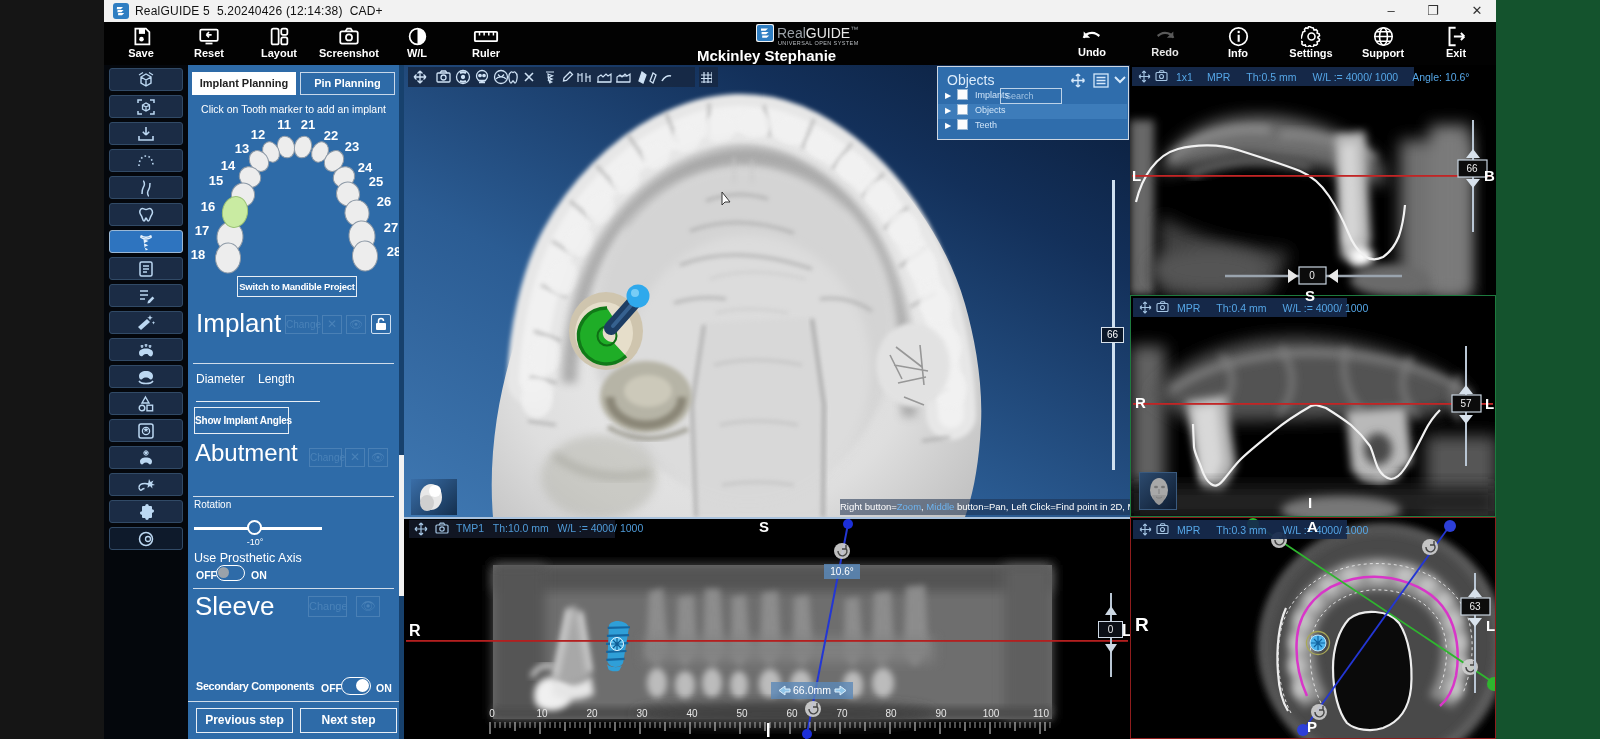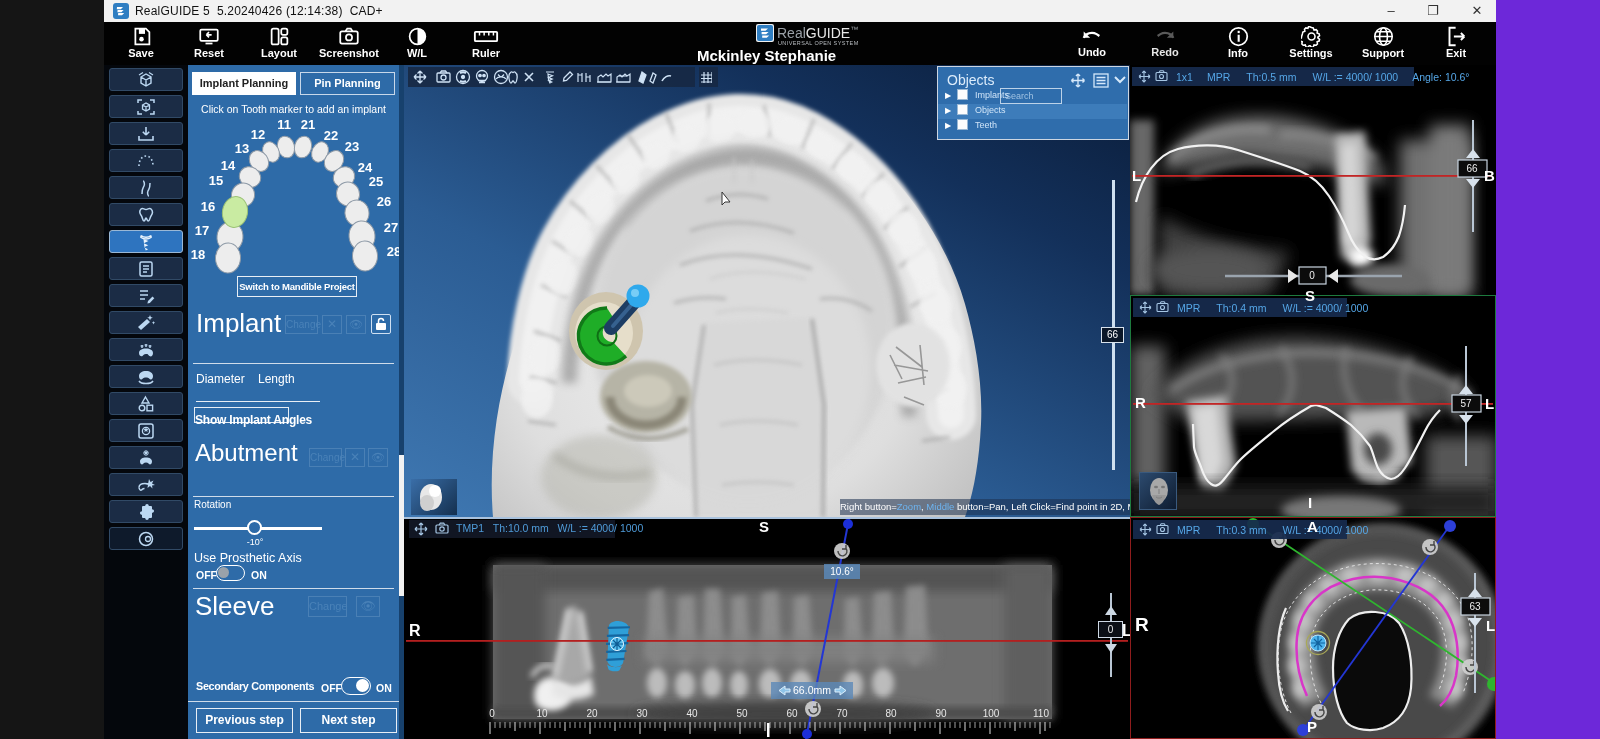--- a/index.html
+++ b/index.html
@@ -1,16 +1,16 @@
 <!DOCTYPE html>
 <html><head><meta charset="utf-8"><style>
 *{margin:0;padding:0;box-sizing:border-box}
 html,body{width:1600px;height:739px;overflow:hidden;background:#0a0a0a;font-family:"Liberation Sans",sans-serif}
 .abs{position:absolute}
-#stage{position:relative;width:1600px;height:739px;background:#6d28d9}
+#stage{position:relative;width:1600px;height:739px;background:#14532d}
 #deskL{left:0;top:0;width:104px;height:739px;background:#151515}
 #titlebar{left:104px;top:0;width:1392px;height:22px;background:#f2f2f2;color:#111;font-size:12px}
 #titlebar .txt{position:absolute;left:31px;top:4px;letter-spacing:.2px}
 .winbtn{position:absolute;top:0;width:30px;height:22px;color:#333;font-size:13px;text-align:center;line-height:22px}
 #toolbar{left:104px;top:22px;width:1392px;height:43px;background:#020202}
 .tbtn{position:absolute;top:3px;width:70px;height:40px;text-align:center;color:#fff}
 .tbtn svg{display:block;margin:1px auto 0}
 .tbtn .lbl{font-size:11px;font-weight:bold;margin-top:0px}
 #sidebar{left:104px;top:65px;width:84px;height:674px;background:#04070c}
 .sbtn{position:absolute;left:5px;width:74px;height:23px;background:#1b2c45;border:1px solid #314a66;border-radius:3px}
@@ -302,21 +302,21 @@
   <div class="abs" style="left:134px;top:250px;width:20px;height:19px;border:1px solid #4a80b5;color:#4a82b8;font-size:12px;text-align:center;line-height:17px">✕</div>
   <div class="abs" style="left:158px;top:250px;width:20px;height:19px;border:1px solid #4a80b5;color:#4a82b8;font-size:11px;text-align:center;line-height:17px">👁</div>
   <div class="abs" style="left:183px;top:249px;width:20px;height:20px;border:1px solid #cfe0f2;border-radius:2px;text-align:center"><svg width="12" height="14" viewBox="0 0 12 14" style="margin-top:2px">
           <rect x="1" y="6" width="10" height="7" rx="1" fill="#fff"></rect>
           <path d="M3.5 6V4a2.5 2.5 0 015 0" fill="none" stroke="#fff" stroke-width="1.5"></path>
         </svg></div>
   <div class="abs" style="left:5px;top:298px;width:201px;height:1px;background:#cfdcea"></div>
   <div class="abs" style="left:8px;top:307px;font-size:12px;color:#fff">Diameter</div>
   <div class="abs" style="left:70px;top:307px;font-size:12px;color:#fff">Length</div>
   <div class="abs" style="left:8px;top:336px;width:124px;height:1px;background:#e8eef5"></div>
-  <div class="abs" style="left:6px;top:342px;width:95px;height:16px;border:1px solid #e8eef5;color:#fff;font-size:12px;font-weight:bold;text-align:center;line-height:25px;white-space:nowrap;letter-spacing:-.2px">Show Implant Angles</div>
+  <div class="abs" style="left:6px;top:342px;width:95px;height:27px;border:1px solid #e8eef5;color:#fff;font-size:10px;font-weight:bold;text-align:center;line-height:25px;white-space:nowrap;letter-spacing:-.2px">Show Implant Angles</div>
   <div class="abs" style="left:7px;top:374px;font-size:24px;color:#fff">Abutment</div>
   <div class="abs" style="left:121px;top:383px;width:33px;height:19px;border:1px solid #4a80b5;color:#4a82b8;font-size:10px;text-align:center;line-height:17px">Change</div>
   <div class="abs" style="left:157px;top:383px;width:20px;height:19px;border:1px solid #4a80b5;color:#4a82b8;font-size:12px;text-align:center;line-height:17px">✕</div>
   <div class="abs" style="left:180px;top:383px;width:20px;height:19px;border:1px solid #4a80b5;color:#4a82b8;font-size:11px;text-align:center;line-height:17px">👁</div>
   <div class="abs" style="left:5px;top:431px;width:201px;height:1px;background:#cfdcea"></div>
   <div class="abs" style="left:6px;top:434px;font-size:10px;color:#fff">Rotation</div>
   <div class="abs" style="left:6px;top:462px;width:128px;height:3px;background:#fff"></div>
   <div class="abs" style="left:59px;top:455px;width:15px;height:15px;border:2.5px solid #fff;border-radius:50%;background:#2e6ba8"></div>
   <div class="abs" style="left:52px;top:472px;width:30px;text-align:center;font-size:9px;color:#fff">-10°</div>
   <div class="abs" style="left:6px;top:486px;font-size:12.5px;color:#fff">Use Prosthetic Axis</div>

